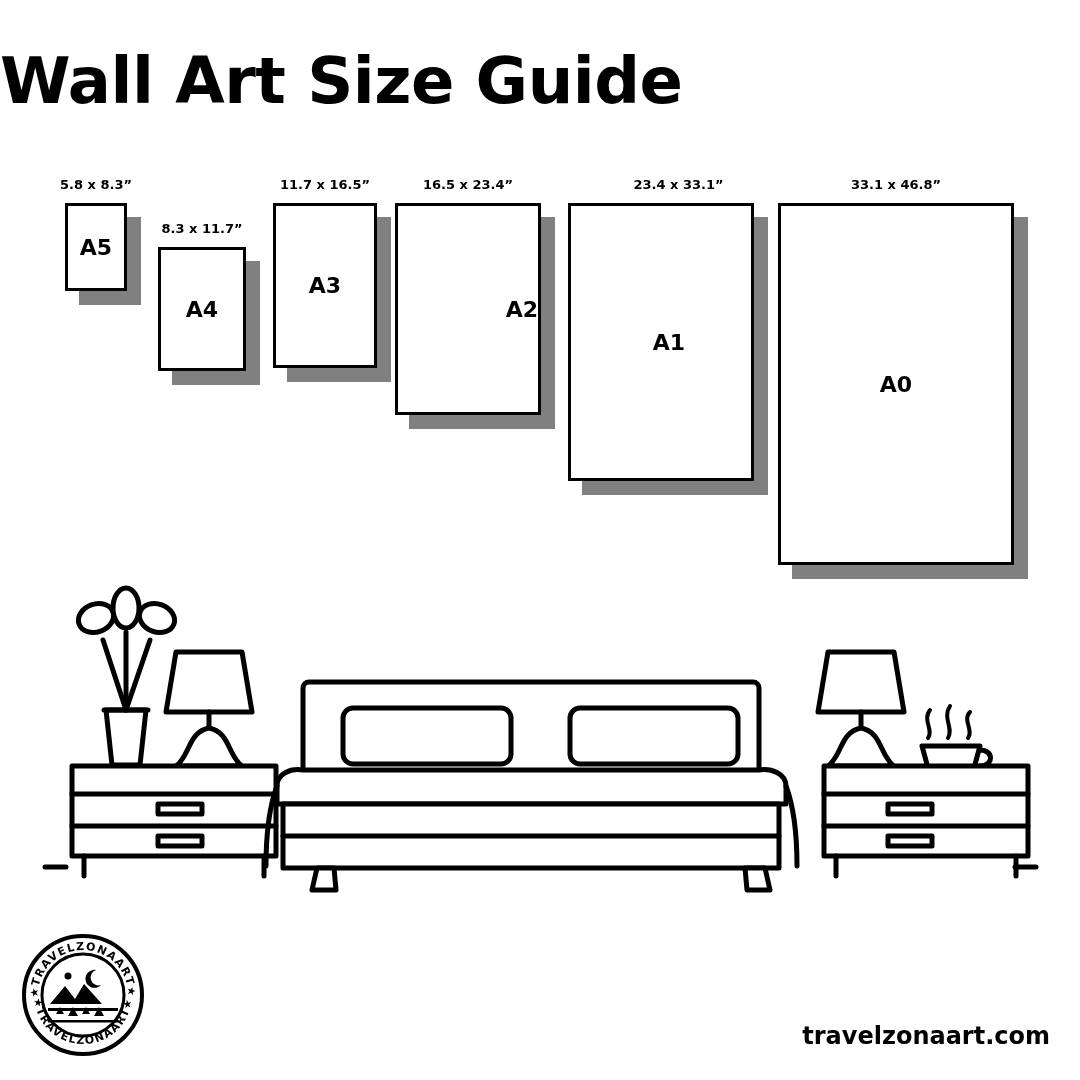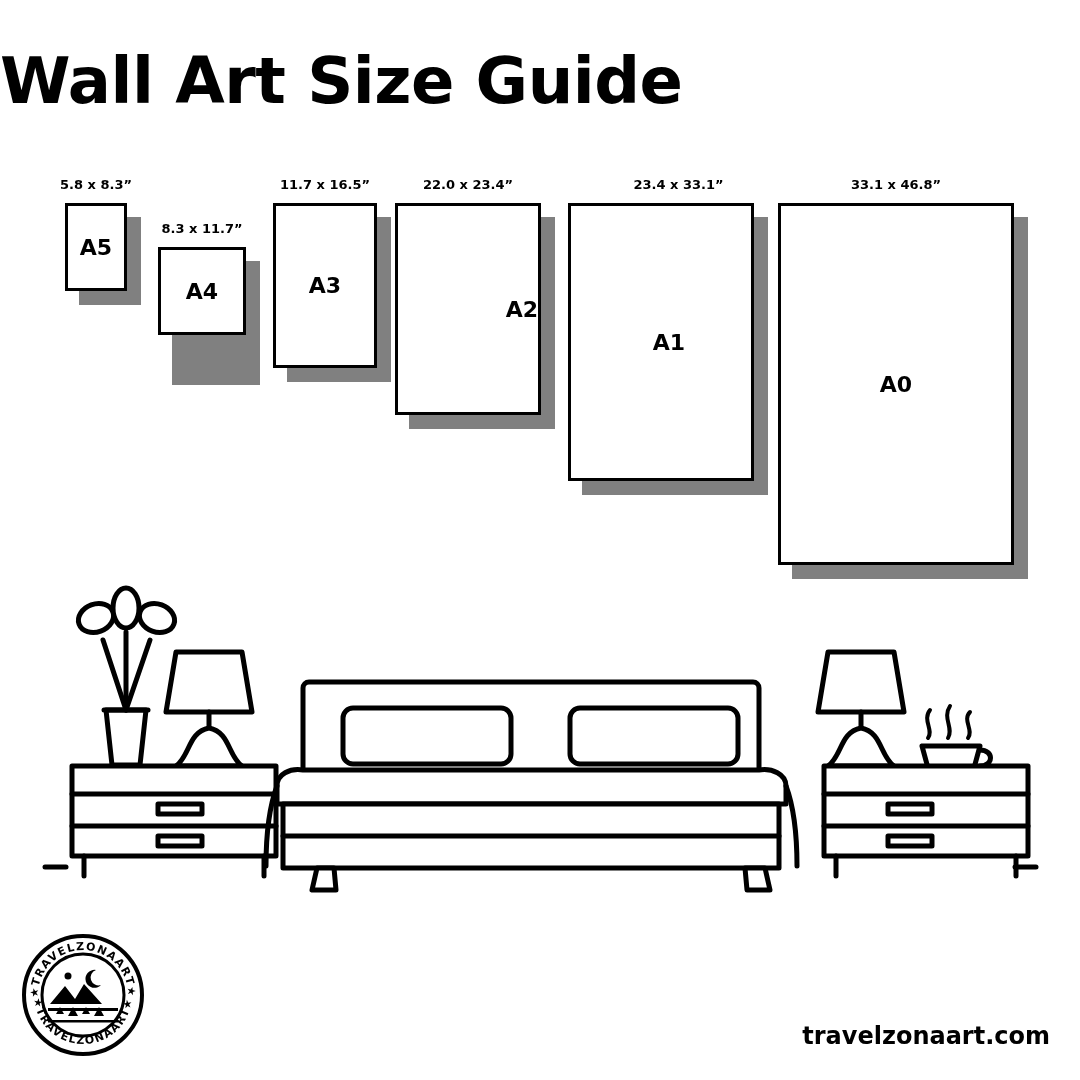--- a/index.html
+++ b/index.html
@@ -102,33 +102,33 @@
     <div class="frame-group" style="left: 65px; top: 203px; width: 62px; height: 88px;">
       <div class="frame-dim" style="top: -26px;">5.8 x 8.3”</div>
       <div class="frame-shadow" style="left: 14px; top: 14px; width: 62px; height: 88px; background: rgb(128, 128, 128);"></div>
       <div class="frame-box" style="left: 0px; top: 0px; width: 62px; height: 88px; border-color: rgb(0, 0, 0);">
         <span class="frame-label">A5</span>
       </div>
     </div>
     <div class="frame-group" style="left: 158px; top: 203px; width: 88px; height: 124px; margin-top: 44px;">
       <div class="frame-dim" style="top: -26px;">8.3 x 11.7”</div>
       <div class="frame-shadow" style="left: 14px; top: 14px; width: 88px; height: 124px; background: rgb(128, 128, 128);"></div>
-      <div class="frame-box" style="left: 0px; top: 0px; width: 88px; height: 88px; border-color: rgb(0, 0, 0);">
+      <div class="frame-box" style="left: 0px; top: 0px; width: 88px; height: 124px; border-color: rgb(0, 0, 0);">
         <span class="frame-label">A4</span>
       </div>
     </div>
     <div class="frame-group" style="left: 263px; top: 203px; width: 104px; height: 165px; margin-left: 10px;">
       <div class="frame-dim" style="top: -26px;">11.7 x 16.5”</div>
       <div class="frame-shadow" style="left: 14px; top: 14px; width: 104px; height: 165px; background: rgb(128, 128, 128);"></div>
       <div class="frame-box" style="left: 0px; top: 0px; width: 104px; height: 165px; border-color: rgb(0, 0, 0);">
         <span class="frame-label">A3</span>
       </div>
     </div>
     <div class="frame-group" style="left: 395px; top: 203px; width: 146px; height: 212px;">
-      <div class="frame-dim" style="top: -26px;">22.0 x 23.4”</div>
+      <div class="frame-dim" style="top: -26px;">16.5 x 23.4”</div>
       <div class="frame-shadow" style="left: 14px; top: 14px; width: 146px; height: 212px; background: rgb(128, 128, 128);"></div>
       <div class="frame-box" style="left: 0px; top: 0px; width: 146px; height: 212px; border-color: rgb(0, 0, 0); justify-content: flex-end;">
         <span class="frame-label">A2</span>
       </div>
     </div>
     <div class="frame-group" style="left: 568px; top: 203px; width: 221px; height: 278px;">
       <div class="frame-dim" style="top: -26px;">23.4 x 33.1”</div>
       <div class="frame-shadow" style="left: 14px; top: 14px; width: 186px; height: 278px; background: rgb(128, 128, 128);"></div>
       <div class="frame-box" style="left: 0px; top: 0px; width: 186px; height: 278px; border-color: rgb(0, 0, 0); padding-left: 16px;">
         <span class="frame-label">A1</span>

